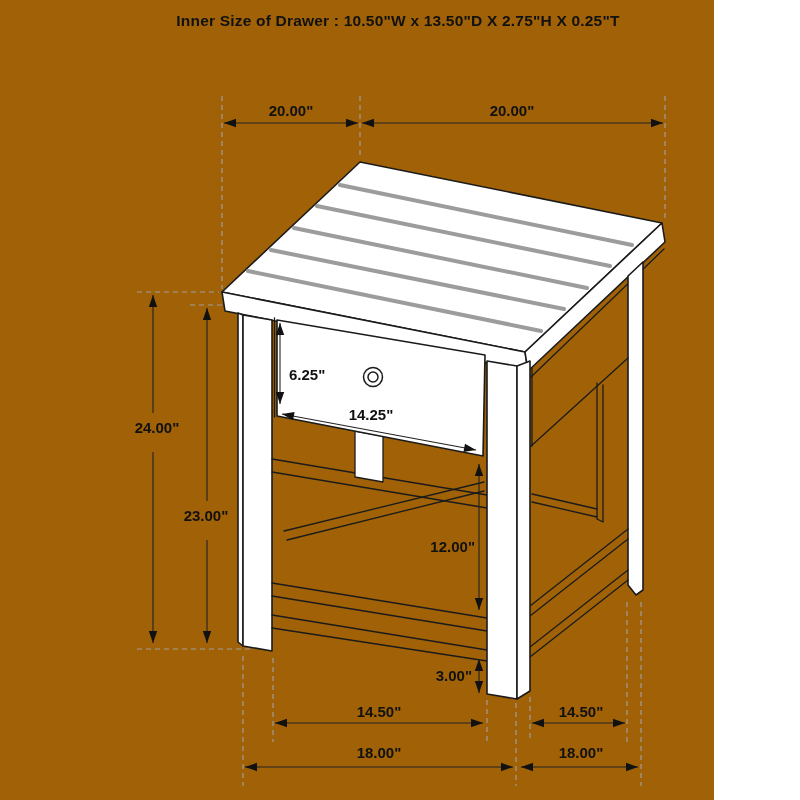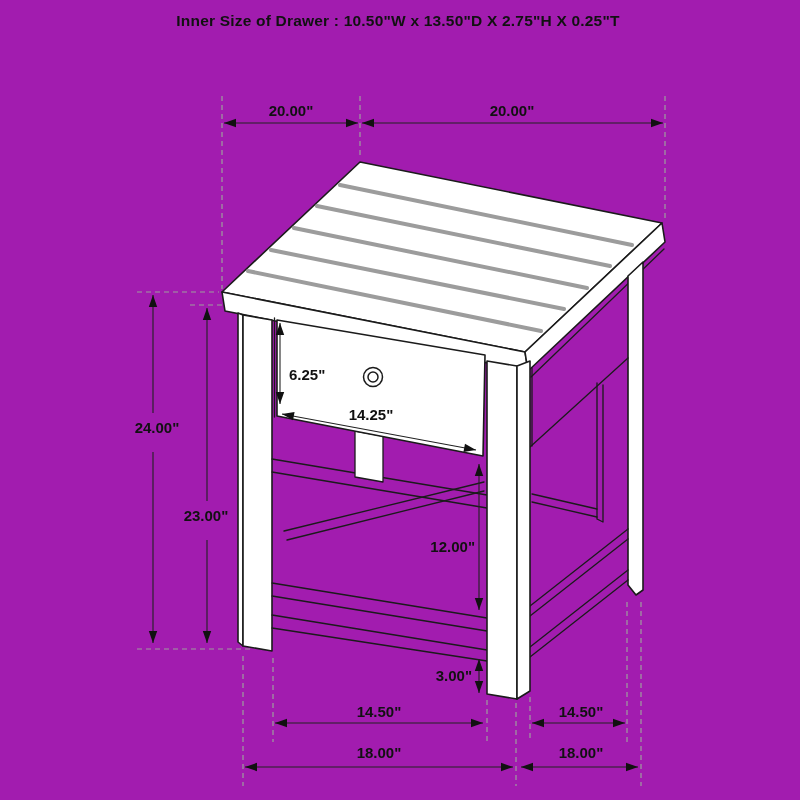--- a/index.html
+++ b/index.html
@@ -1,16 +1,16 @@
 <!DOCTYPE html>
 <html><head>
 <meta charset="utf-8">
 <style>
   html,body{margin:0;padding:0;background:#fff;}
-  .stage{position:relative;width:800px;height:800px;background:#a21caf;overflow:hidden;
+  .stage{position:relative;width:714px;height:800px;background:#a16207;overflow:hidden;
          font-family:"Liberation Sans",sans-serif;}
   svg{display:block;}
   text{font-family:"Liberation Sans",sans-serif;font-weight:bold;fill:#111;}
   .title-text{font-size:15.5px;letter-spacing:.2px;}
   .dim-text{font-size:15px;}
   .outline{fill:#fff;stroke:#1b1b1b;stroke-width:1.6;stroke-linejoin:round;}
   .edge{fill:none;stroke:#1b1b1b;stroke-width:1.5;stroke-linejoin:round;stroke-linecap:round;}
   .thin{fill:none;stroke:#1b1b1b;stroke-width:1.3;stroke-linecap:round;}
   .plank{stroke:#9c9c9c;stroke-width:4;stroke-linecap:round;}
   .dimline{stroke:#222;stroke-width:1.1;fill:none;}

